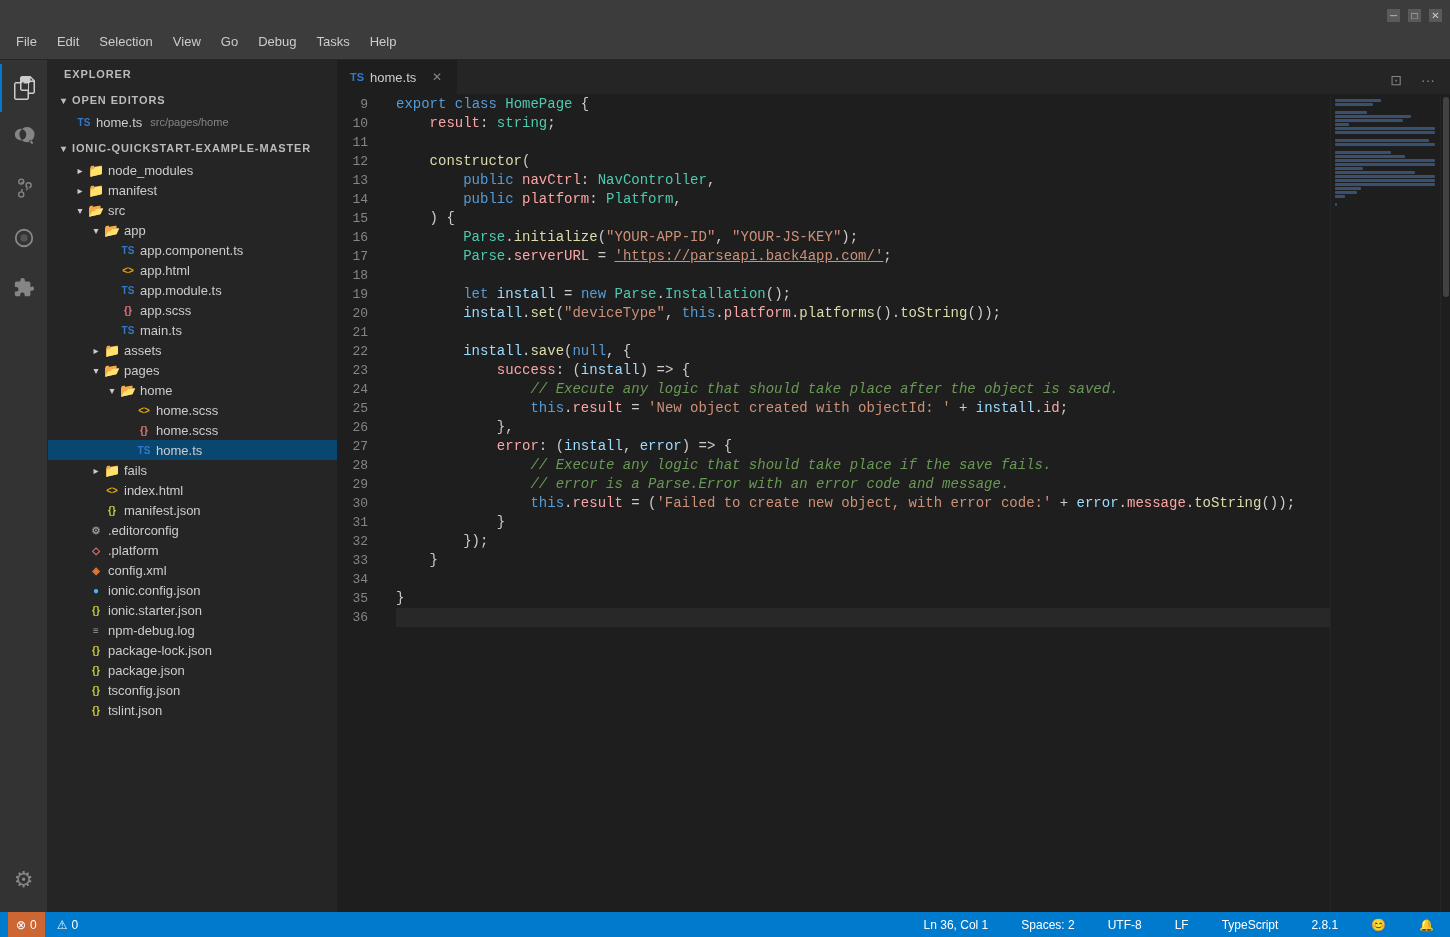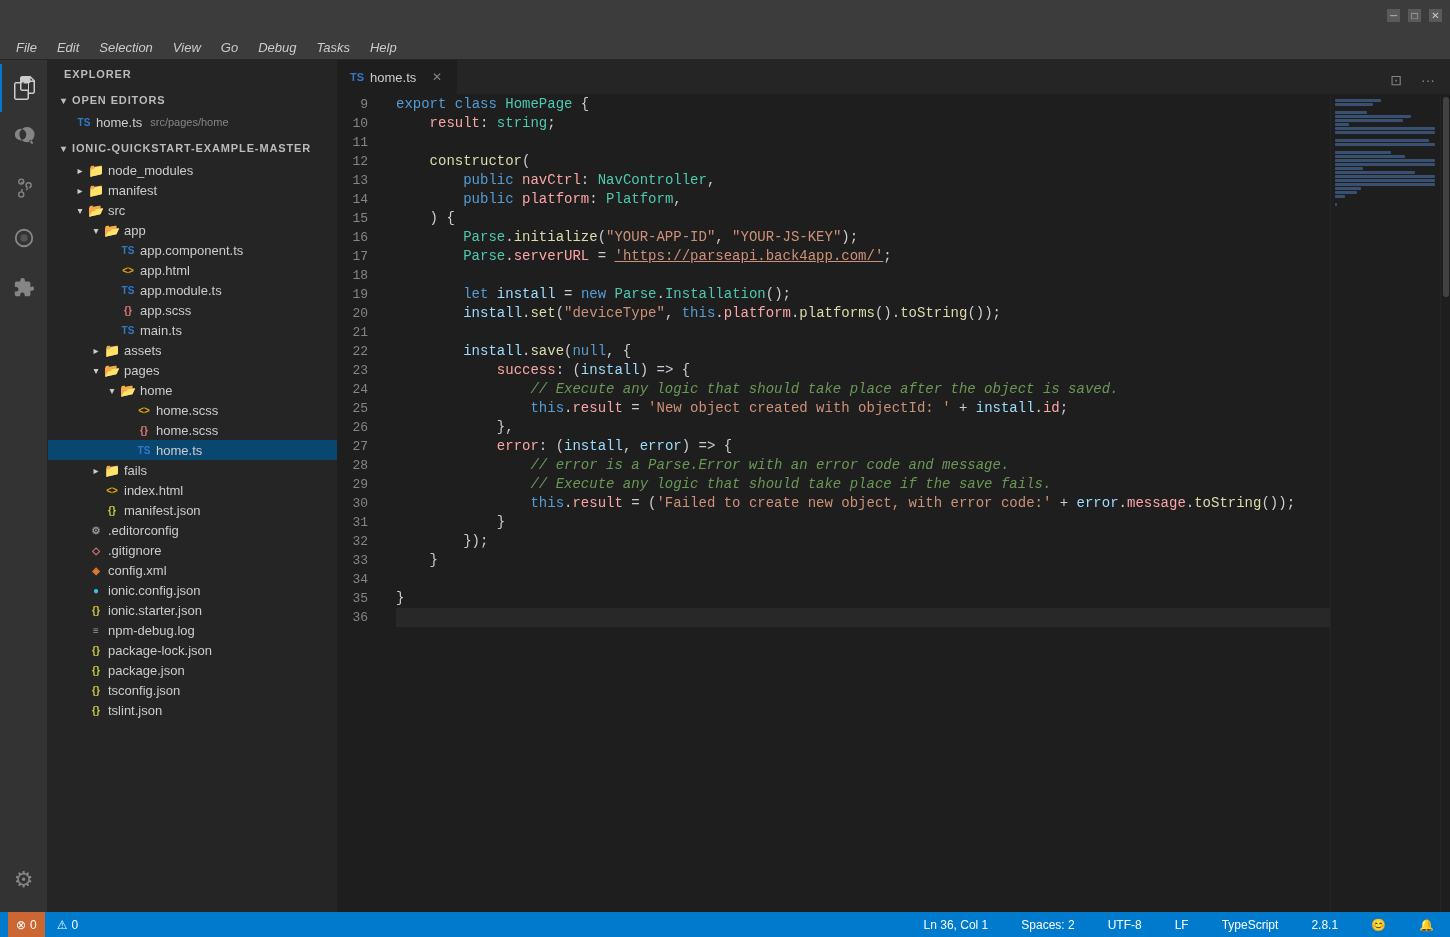--- a/index.html
+++ b/index.html
@@ -41,26 +41,25 @@
       cursor: pointer;
       display: flex;
       align-items: center;
       justify-content: center;
     }
     
     .menu-bar {
       background: #3c3c3c;
       height: 30px;
       display: flex;
-      align-items: flex-end;
+      align-items: flex-start;
       padding: 0 8px;
       gap: 4px;
       font-size: 13px;
       border-bottom: 1px solid #252526;
-      font-style: italic;
     }
     .menu-item {
       padding: 4px 8px;
       cursor: pointer;
       border-radius: 3px;
       color: #cccccc;
     }
     
     .app-body {
       display: flex;
@@ -512,21 +511,21 @@
           <span class="file-label">manifest.json</span>
         </div>
         <div class="tree-item" style="padding-left: 24px;">
           <span style="width: 16px; display: inline-block;"></span>
           <span class="tree-icon" style="color: rgb(155, 155, 155); font-weight: bold; font-size: 10px;">⚙</span>
           <span class="file-label">.editorconfig</span>
         </div>
         <div class="tree-item" style="padding-left: 24px;">
           <span style="width: 16px; display: inline-block;"></span>
           <span class="tree-icon" style="color: rgb(226, 119, 122); font-weight: bold; font-size: 10px;">◇</span>
-          <span class="file-label">.gitignore</span>
+          <span class="file-label">.platform</span>
         </div>
         <div class="tree-item" style="padding-left: 24px;">
           <span style="width: 16px; display: inline-block;"></span>
           <span class="tree-icon" style="color: rgb(227, 121, 51); font-weight: bold; font-size: 10px;">◈</span>
           <span class="file-label">config.xml</span>
         </div>
         <div class="tree-item" style="padding-left: 24px;">
           <span style="width: 16px; display: inline-block;"></span>
           <span class="tree-icon" style="color: rgb(58, 189, 232); font-weight: bold; font-size: 10px;">●</span>
           <span class="file-label">ionic.config.json</span>
@@ -624,22 +623,22 @@
           <div class="code-line">&nbsp;</div>
           <div class="code-line"><span class="punct">        </span><span class="kw">let</span><span class="punct"> </span><span class="var">install</span><span class="punct"> = </span><span class="kw">new</span><span class="punct"> </span><span class="cls">Parse</span><span class="punct">.</span><span class="cls">Installation</span><span class="punct">();</span></div>
           <div class="code-line"><span class="punct">        </span><span class="var">install</span><span class="punct">.</span><span class="fn">set</span><span class="punct">(</span><span class="str">"deviceType"</span><span class="punct">, </span><span class="kw">this</span><span class="punct">.</span><span class="prop">platform</span><span class="punct">.</span><span class="fn">platforms</span><span class="punct">().</span><span class="fn">toString</span><span class="punct">());</span></div>
           <div class="code-line">&nbsp;</div>
           <div class="code-line"><span class="punct">        </span><span class="var">install</span><span class="punct">.</span><span class="fn">save</span><span class="punct">(</span><span class="kw">null</span><span class="punct">, {</span></div>
           <div class="code-line"><span class="punct">            </span><span class="prop">success</span><span class="punct">: (</span><span class="var">install</span><span class="punct">) =&gt; {</span></div>
           <div class="code-line"><span class="punct">                </span><span class="cmt">// Execute any logic that should take place after the object is saved.</span></div>
           <div class="code-line"><span class="punct">                </span><span class="kw">this</span><span class="punct">.</span><span class="prop">result</span><span class="punct"> = </span><span class="str">'New object created with objectId: '</span><span class="punct"> + </span><span class="var">install</span><span class="punct">.</span><span class="prop">id</span><span class="punct">;</span></div>
           <div class="code-line"><span class="punct">            },</span></div>
           <div class="code-line"><span class="punct">            </span><span class="prop">error</span><span class="punct">: (</span><span class="var">install</span><span class="punct">, </span><span class="var">error</span><span class="punct">) =&gt; {</span></div>
+          <div class="code-line"><span class="punct">                </span><span class="cmt">// Execute any logic that should take place if the save fails.</span></div>
           <div class="code-line"><span class="punct">                </span><span class="cmt">// error is a Parse.Error with an error code and message.</span></div>
-          <div class="code-line"><span class="punct">                </span><span class="cmt">// Execute any logic that should take place if the save fails.</span></div>
           <div class="code-line"><span class="punct">                </span><span class="kw">this</span><span class="punct">.</span><span class="prop">result</span><span class="punct"> = (</span><span class="str">'Failed to create new object, with error code:'</span><span class="punct"> + </span><span class="var">error</span><span class="punct">.</span><span class="prop">message</span><span class="punct">.</span><span class="fn">toString</span><span class="punct">());</span></div>
           <div class="code-line"><span class="punct">            }</span></div>
           <div class="code-line"><span class="punct">        });</span></div>
           <div class="code-line"><span class="punct">    }</span></div>
           <div class="code-line">&nbsp;</div>
           <div class="code-line"><span class="punct">}</span></div>
           <div class="code-line current-line">&nbsp;</div>
         </div>
 
       <div class="minimap">

